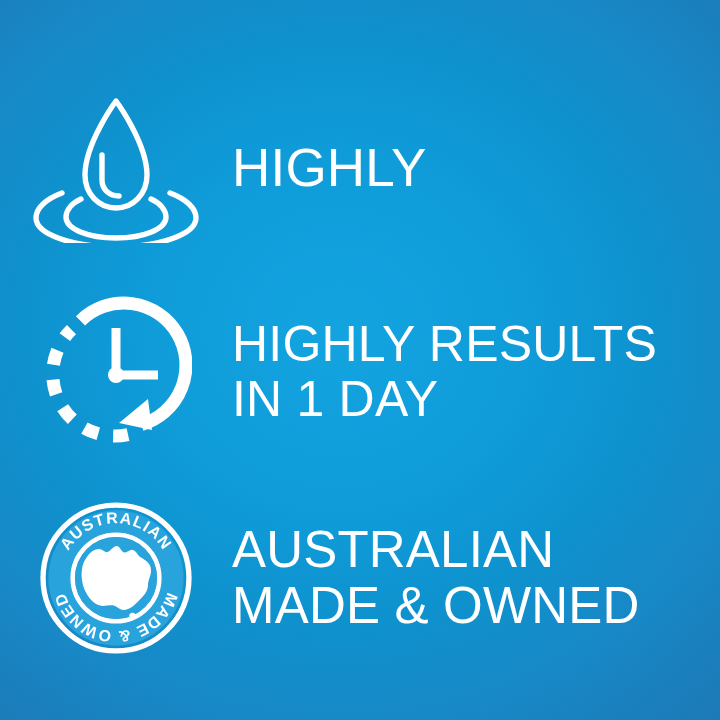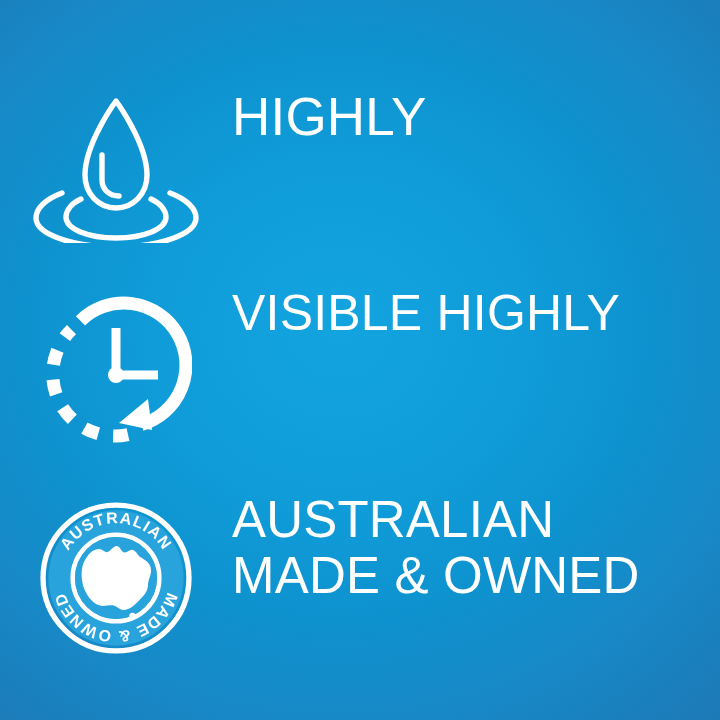--- a/index.html
+++ b/index.html
@@ -24,21 +24,21 @@
         #1c7ab7 100%);
     font-family: "Liberation Sans", sans-serif;
     -webkit-font-smoothing: antialiased;
   }
 
   .row {
     position: absolute;
     left: 0;
     width: 720px;
     display: flex;
-    align-items: flex-start;
+    align-items: center;
   }
   .row-1 { top: 88px;  height: 160px; }
   .row-2 { top: 286px; height: 172px; }
   .row-3 { top: 492px; height: 172px; }
 
   .icon-cell {
     width: 232px;
     min-width: 232px;
     height: 100%;
     display: flex;
@@ -115,21 +115,22 @@
         <path d="M108 103 L112 134 L79 127 Z" fill="#ffffff"></path>
 
         <g stroke="#ffffff" stroke-width="9" stroke-linecap="butt">
           <line x1="76" y1="32" x2="76" y2="79"></line>
           <line x1="76" y1="79" x2="118" y2="79"></line>
         </g>
         <circle cx="76" cy="79" r="8" fill="#ffffff"></circle>
       </svg>
     </div>
     <div class="text-cell">
-      <div class="feature-line">VISIBLE HIGHLY</div>
+      <div class="feature-line">HIGHLY RESULTS</div>
+      <div class="feature-line">IN 1 DAY</div>
     </div>
   </div>
 
   <div class="row row-3">
     <div class="icon-cell">
       <svg class="icon-svg" width="152" height="152" viewBox="0 0 200 200">
         <defs>
           <path id="arcTop" d="M 28 100 A 72 72 0 0 1 172 100"></path>
           <path id="arcBottom" d="M 170 100 A 70 70 0 0 1 30 100"></path>
         </defs>

